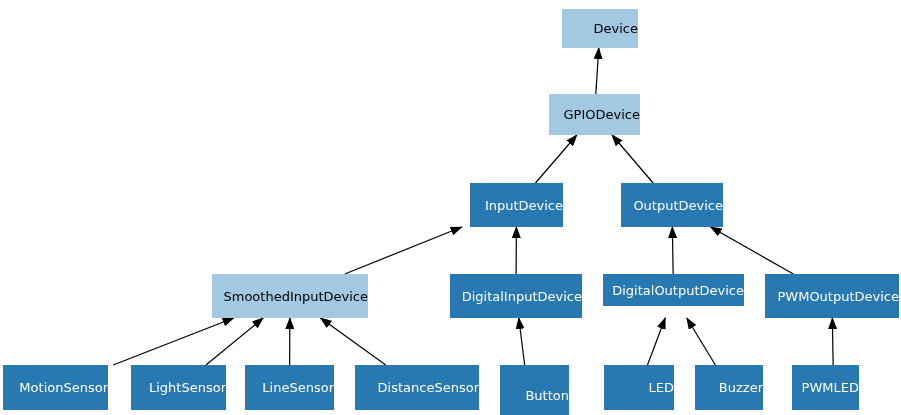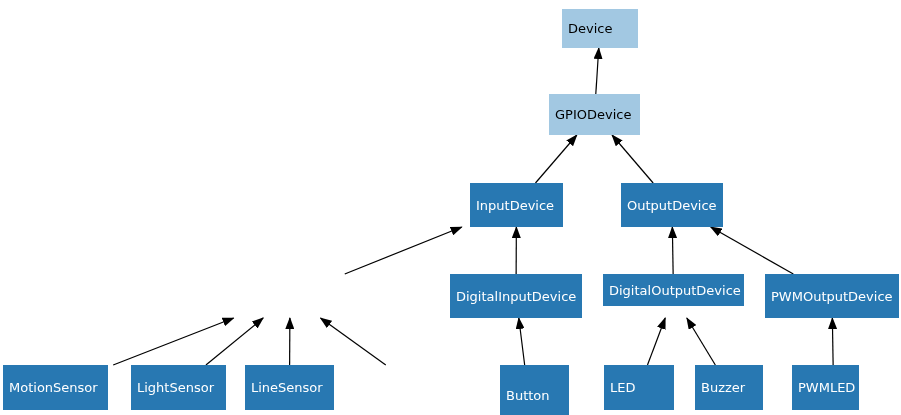--- a/index.html
+++ b/index.html
@@ -26,25 +26,24 @@
     stroke: var(--edge-color, #000000);
     stroke-width: 1.2;
   }
   #arrowhead path {
     fill: var(--edge-color, #000000);
   }
   .node {
     position: absolute;
     display: flex;
     align-items: center;
-    justify-content: flex-start;
+    justify-content: flex-end;
     font-size: 13px;
     white-space: nowrap;
     box-sizing: border-box;
-    padding-left: 6px;
   }
   .node.light {
     background: var(--light-node-fill, #a2c8e2);
     color: var(--light-node-text, #000000);
   }
   .node.dark {
     background: var(--dark-node-fill, #2878b2);
     color: var(--dark-node-text, #ffffff);
   }
 </style>
@@ -85,20 +84,23 @@
   </div>
 
   <div class="node dark" style="left:470px;top:183px;width:93px;height:44px">
     <span>InputDevice</span>
   </div>
 
   <div class="node dark" style="left:621px;top:183px;width:102px;height:44px">
     <span>OutputDevice</span>
   </div>
 
+  <div class="node light" style="left:212px;top:274px;width:156px;height:44px">
+    <span>SmoothedInputDevice</span>
+  </div>
 
   <div class="node dark" style="left:450px;top:274px;width:132px;height:44px">
     <span>DigitalInputDevice</span>
   </div>
 
   <div class="node dark" style="left:603px;top:274px;width:141px;height:32px">
     <span>DigitalOutputDevice</span>
   </div>
 
   <div class="node dark" style="left:765px;top:274px;width:134px;height:44px">
@@ -110,20 +112,23 @@
   </div>
 
   <div class="node dark" style="left:131px;top:365px;width:95px;height:45px">
     <span>LightSensor</span>
   </div>
 
   <div class="node dark" style="left:245px;top:365px;width:89px;height:45px">
     <span>LineSensor</span>
   </div>
 
+  <div class="node dark" style="left:355px;top:365px;width:124px;height:45px">
+    <span>DistanceSensor</span>
+  </div>
 
   <div class="node dark" style="left:500px;top:365px;width:69px;height:60px">
     <span>Button</span>
   </div>
 
   <div class="node dark" style="left:604px;top:365px;width:70px;height:45px">
     <span>LED</span>
   </div>
 
   <div class="node dark" style="left:695px;top:365px;width:68px;height:45px">

